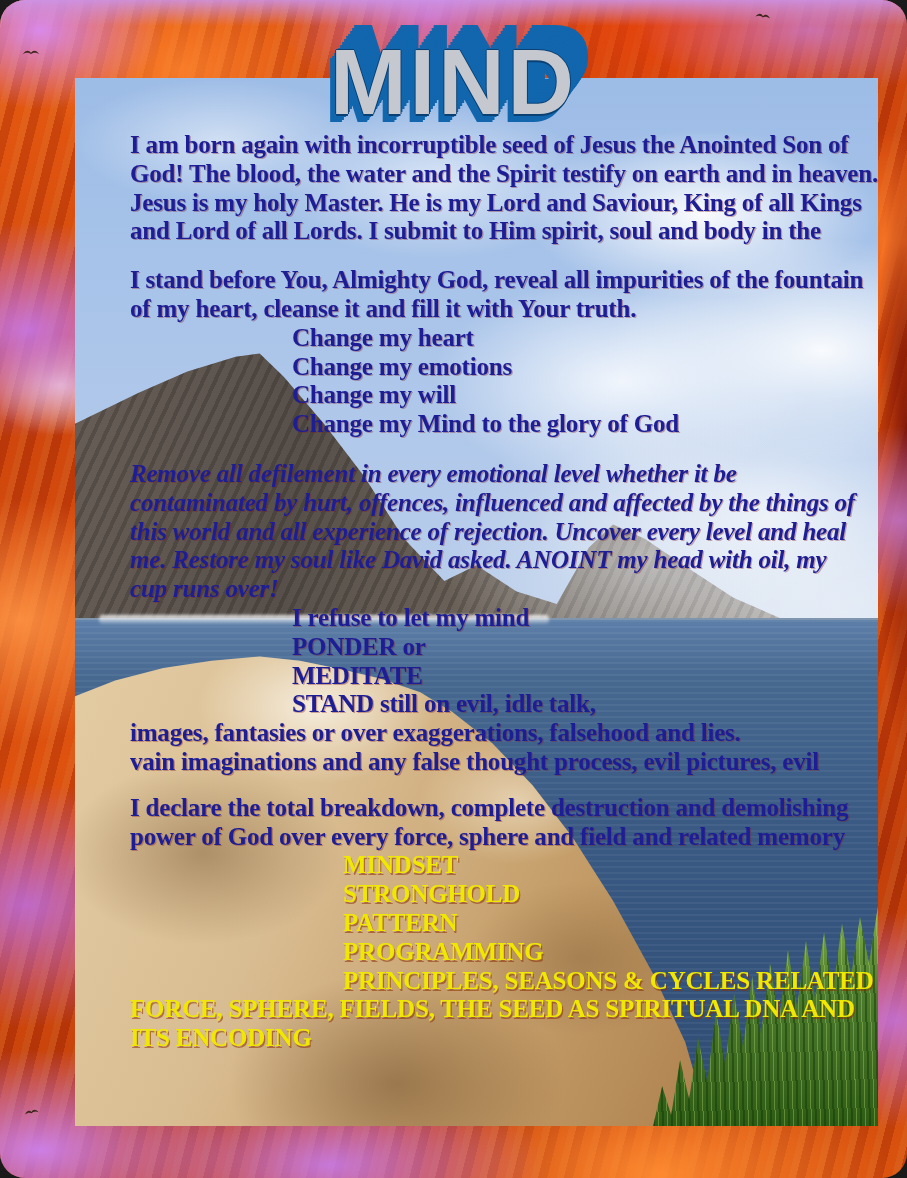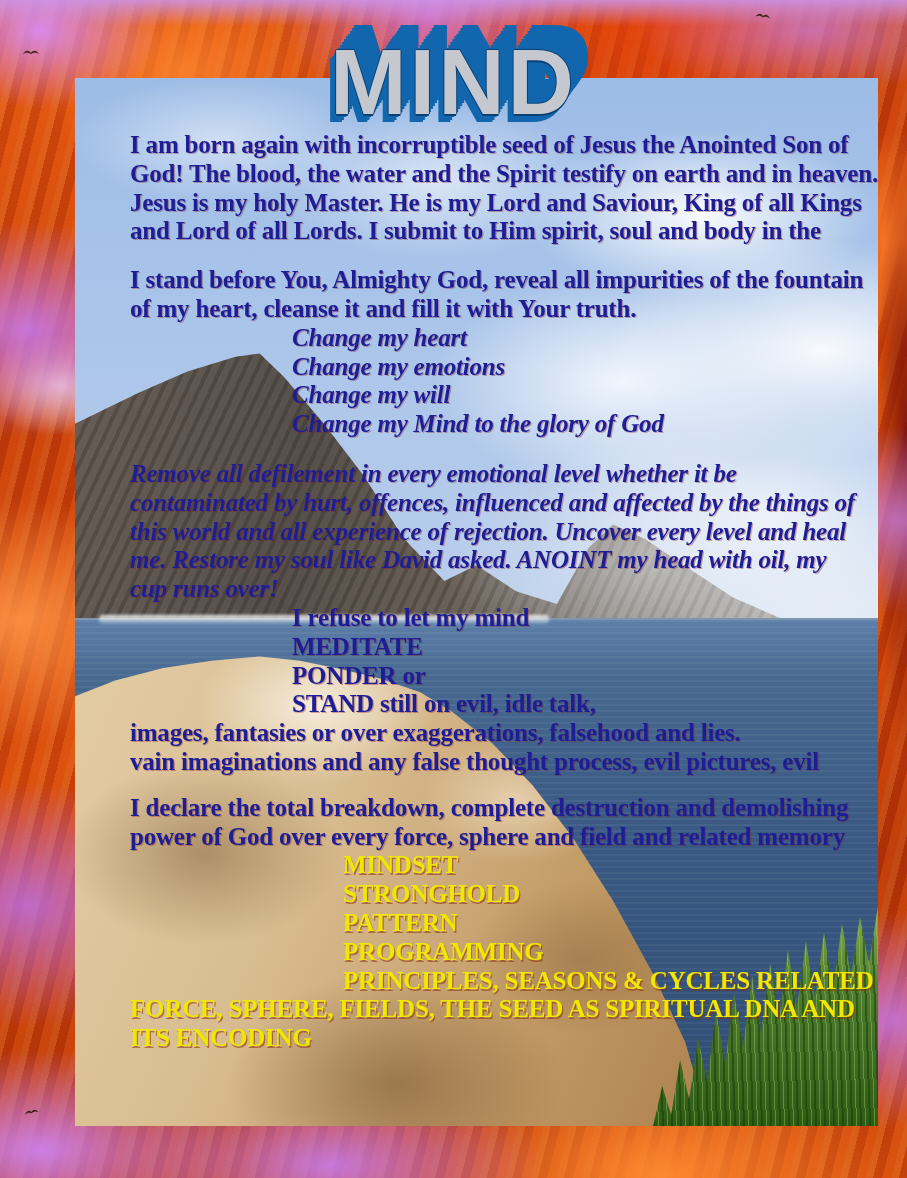--- a/index.html
+++ b/index.html
@@ -1,19 +1,19 @@
 <!DOCTYPE html>
 <html style="--body-text: #1d1d96; --highlight-yellow: #f0e800; --title-face: #c5c9cf; --title-extrude: #1166ad; --flame-orange: #d84b0c; --flame-purple: #c27ae6; --sky-blue: #a7c3e9; --sea-blue: #3a5a84; --rock-tan: #d9bd92; --grass-green: #4e7c2e;"><head>
 <meta charset="utf-8">
 <style>
   * { margin:0; padding:0; box-sizing:border-box; }
   html,body { background:#1a1a1a; }
   .canvas {
     position:relative; width:907px; height:1178px; margin:0 auto;
-    overflow:hidden; font-family:"Liberation Serif", serif;
+    overflow:hidden; font-family:"Liberation Serif", serif;border-radius:25px;
   }
 
   
   .flame-border {
     position:absolute; inset:0; z-index:0;
     background:
       linear-gradient(180deg, rgba(203,150,240,.85) 0px, rgba(203,150,240,0) 26px),
       radial-gradient(170px 110px at 40px 30px,  rgba(216,140,245,.95), rgba(216,140,245,0) 72%),
       radial-gradient(210px 130px at 430px 16px, rgba(205,120,235,.80), rgba(205,120,235,0) 72%),
       radial-gradient(240px 90px  at 810px 30px, rgba(198,130,238,.70), rgba(198,130,238,0) 72%),
@@ -133,21 +133,21 @@
     font-weight:700; font-size:25px; line-height:28.8px; letter-spacing:-0.2px;
     color:var(--body-text);
     text-shadow:1.2px 1.2px 0 rgba(130,25,35,.35);
   }
   .line { white-space:nowrap; }
   .gap20 { margin-top:20px; }
   .gap21 { margin-top:21px;font-style:italic; }
   .gap17 { margin-top:17px; }
   .ind1 { margin-left:162px; }
   .ind2 { margin-left:213px; }
-  .italic { font-style:italic; }
+  .italic { }
   .yellow {
     color:var(--highlight-yellow);
     text-shadow:1.2px 1.5px 0 rgba(140,45,0,.55);
   }
 </style>
 </head>
 <body>
 
 <div class="canvas">
 
@@ -206,22 +206,22 @@
     <div class="gap21">
       <div class="line">Remove all defilement in every emotional level whether it be</div>
       <div class="line">contaminated by hurt, offences, influenced and affected by the things of</div>
       <div class="line">this world and all experience of rejection. Uncover every level and heal</div>
       <div class="line">me. Restore my soul like David asked. ANOINT my head with oil, my</div>
       <div class="line">cup runs over!</div>
     </div>
 
     <div>
       <div class="line ind1">I refuse to let my mind</div>
+      <div class="line ind1">PONDER or</div>
       <div class="line ind1">MEDITATE</div>
-      <div class="line ind1">PONDER or</div>
       <div class="line ind1">STAND still on evil, idle talk,</div>
       <div class="line">images, fantasies or over exaggerations, falsehood and lies.</div>
       <div class="line">vain imaginations and any false thought process, evil pictures, evil</div>
     </div>
 
     <div class="gap17">
       <div class="line">I declare the total breakdown, complete destruction and demolishing</div>
       <div class="line">power of God over every force, sphere and field and related memory</div>
     </div>
 

